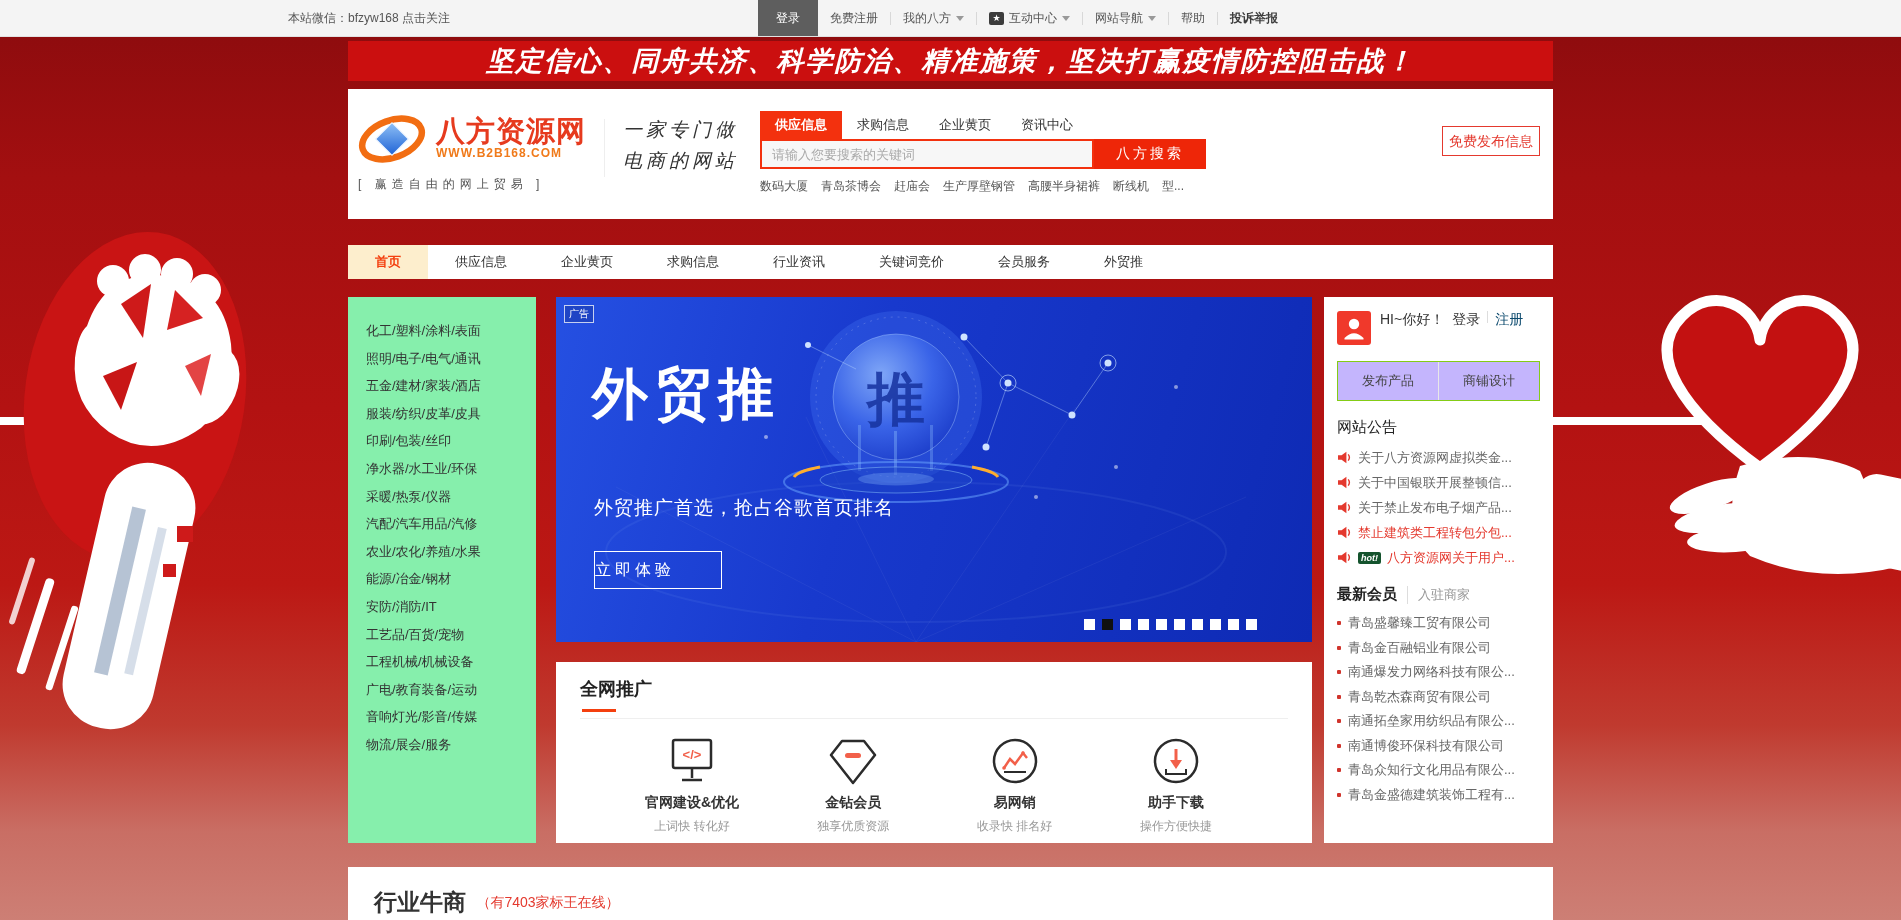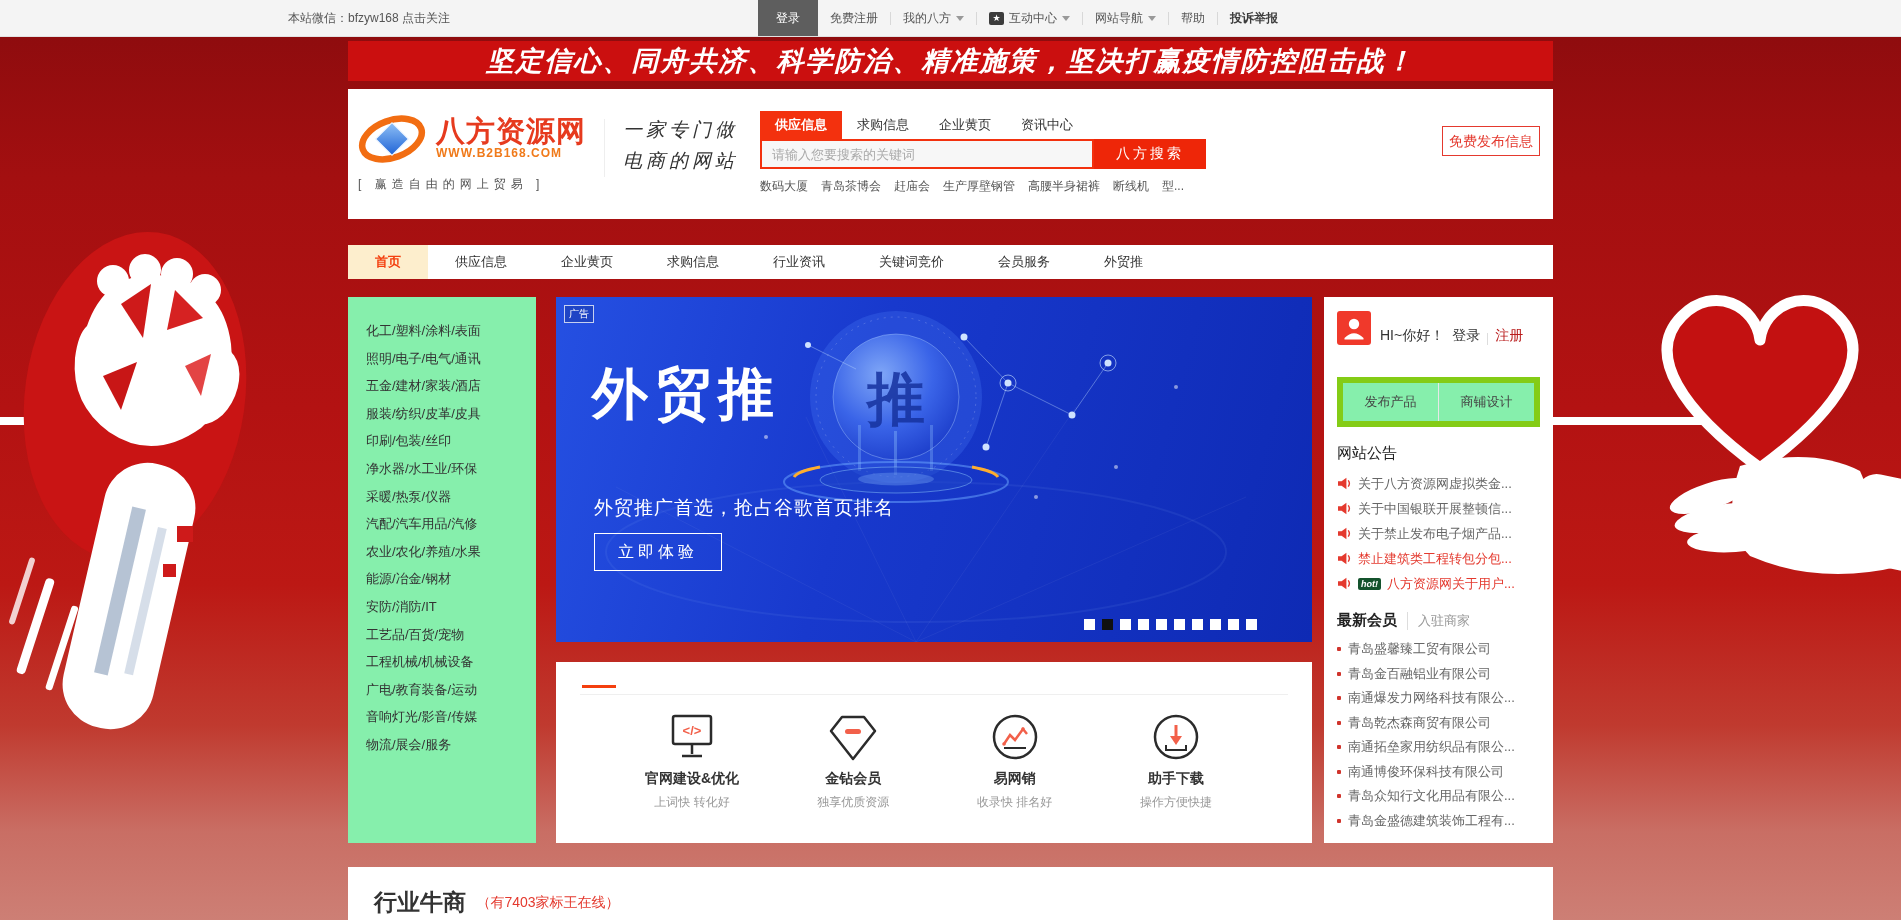--- a/index.html
+++ b/index.html
@@ -59,42 +59,42 @@
   .sidebar{width:188px;height:546px;background:#86efac;padding:20px 0 0 18px;box-sizing:border-box;flex:none}
   .cat{font-size:13px;color:#333;line-height:27.6px;cursor:pointer;white-space:nowrap}
   .main-col{width:756px;margin-left:20px;flex:none}
   .carousel{height:345px;position:relative;overflow:hidden;
             background:linear-gradient(105deg,#2550e2 0%,#1839cd 40%,#0e2ab4 100%)}
   .car-art{position:absolute;left:0;top:0}
   .ad-tag{position:absolute;left:8px;top:8px;font-size:10px;color:#fff;border:1px solid rgba(255,255,255,.75);
           padding:1px 4px;background:rgba(0,0,0,.12);z-index:2}
   .car-title{position:absolute;left:36px;top:60px;font-size:56px;font-weight:bold;color:#fff;letter-spacing:7px;z-index:2}
   .car-sub{position:absolute;left:38px;top:198px;font-size:19px;color:#fff;letter-spacing:1px;z-index:2}
-  .car-cta{position:absolute;left:38px;top:236px;width:126px;height:36px;border:1px solid #fff;color:#fff;
-           text-align:center;line-height:36px;font-size:16px;letter-spacing:4px;cursor:pointer;z-index:2}
+  .car-cta{position:absolute;left:38px;top:254px;width:126px;height:36px;border:1px solid #fff;color:#fff;
+           line-height:36px;font-size:16px;letter-spacing:4px;cursor:pointer;z-index:2}
   .dots{position:absolute;right:55px;bottom:12px;display:flex;gap:7px;z-index:2}
   .dot{width:11px;height:11px;background:#fff;cursor:pointer}
   .dot.active{background:#101010}
   .promo-card{margin-top:20px;background:#fff;height:181px;box-sizing:border-box;padding:15px 24px 0}
   .promo-title{font-size:18px;font-weight:bold;color:#222}
   .promo-underline{width:34px;height:3px;background:#f43f0e;margin:8px 0 0 2px}
   .promo-divider{height:1px;background:#efefef;margin-top:6px}
   .promo-items{display:flex;justify-content:space-between;padding:16px 46px 0}
   .promo-item{display:flex;flex-direction:column;align-items:center;width:132px;cursor:pointer}
   .promo-name{margin-top:7px;font-size:14px;color:#333;font-weight:bold;white-space:nowrap}
   .promo-desc{margin-top:6px;font-size:12px;color:#999;white-space:nowrap}
   
   .right-col{width:229px;margin-left:12px;background:#fff;height:546px;box-sizing:border-box;
              padding:14px 13px;overflow:hidden;flex:none}
-  .user-row{display:flex;align-items:flex-end}
+  .user-row{display:flex;align-items:flex-start}
   .greet{font-size:14px;color:#333;margin-left:9px;white-space:nowrap}
   .u-login{font-size:14px;color:#333;margin-left:8px;cursor:pointer}
   .u-sep{width:1px;height:12px;background:#ddd;margin:0 7px}
-  .u-reg{font-size:14px;color:#b91c1c;cursor:pointer}
-  .quick-btns{margin-top:32px;display:flex;border:6px solid #84cc16;height:38px;background:#86efac}
+  .u-reg{font-size:14px;color:#0c4a6e;cursor:pointer}
+  .quick-btns{margin-top:16px;display:flex;border:1px solid #84cc16;height:38px;background:#c4b5fd}
   .qb{flex:1;text-align:center;line-height:38px;font-size:13px;color:#444;cursor:pointer}
   .qb + .qb{border-left:1px solid #e8e8e8}
   .ann-title{margin-top:17px;font-size:15px;font-weight:normal;color:#222}
   .ann-list{margin-top:8px}
   .ann-item{display:flex;align-items:center;gap:6px;height:25px;font-size:13px;color:#666;cursor:pointer;
             white-space:nowrap;overflow:hidden}
   .ann-item.red{color:#e4392e}
   .hot-badge{background:#14532d;color:#fff;font-size:9px;font-style:italic;font-weight:bold;
              padding:1px 3px;border-radius:2px;flex:none;line-height:10px}
   .mem-head{margin-top:15px;display:flex;align-items:center}
@@ -316,20 +316,21 @@
           <span class="dot"></span>
           <span class="dot"></span>
           <span class="dot"></span>
           <span class="dot"></span>
           <span class="dot"></span>
           <span class="dot"></span>
         </div>
       </div>
 
       <div class="promo-card">
+        <div class="promo-title">全网推广</div>
         <div class="promo-underline"></div>
         <div class="promo-divider"></div>
         <div class="promo-items">
           <div class="promo-item">
             <svg width="56" height="52" viewBox="0 0 56 52">
               <rect x="9" y="5" width="38" height="28" rx="2" fill="none" stroke="#2b2b2b" stroke-width="2.5"></rect>
               <line x1="28" y1="33" x2="28" y2="43" stroke="#2b2b2b" stroke-width="2.5"></line>
               <line x1="18" y1="45" x2="38" y2="45" stroke="#2b2b2b" stroke-width="2.5"></line>
               <text x="28" y="24" text-anchor="middle" font-size="13" font-weight="bold" fill="#f2604a">&lt;/&gt;</text>
             </svg>

